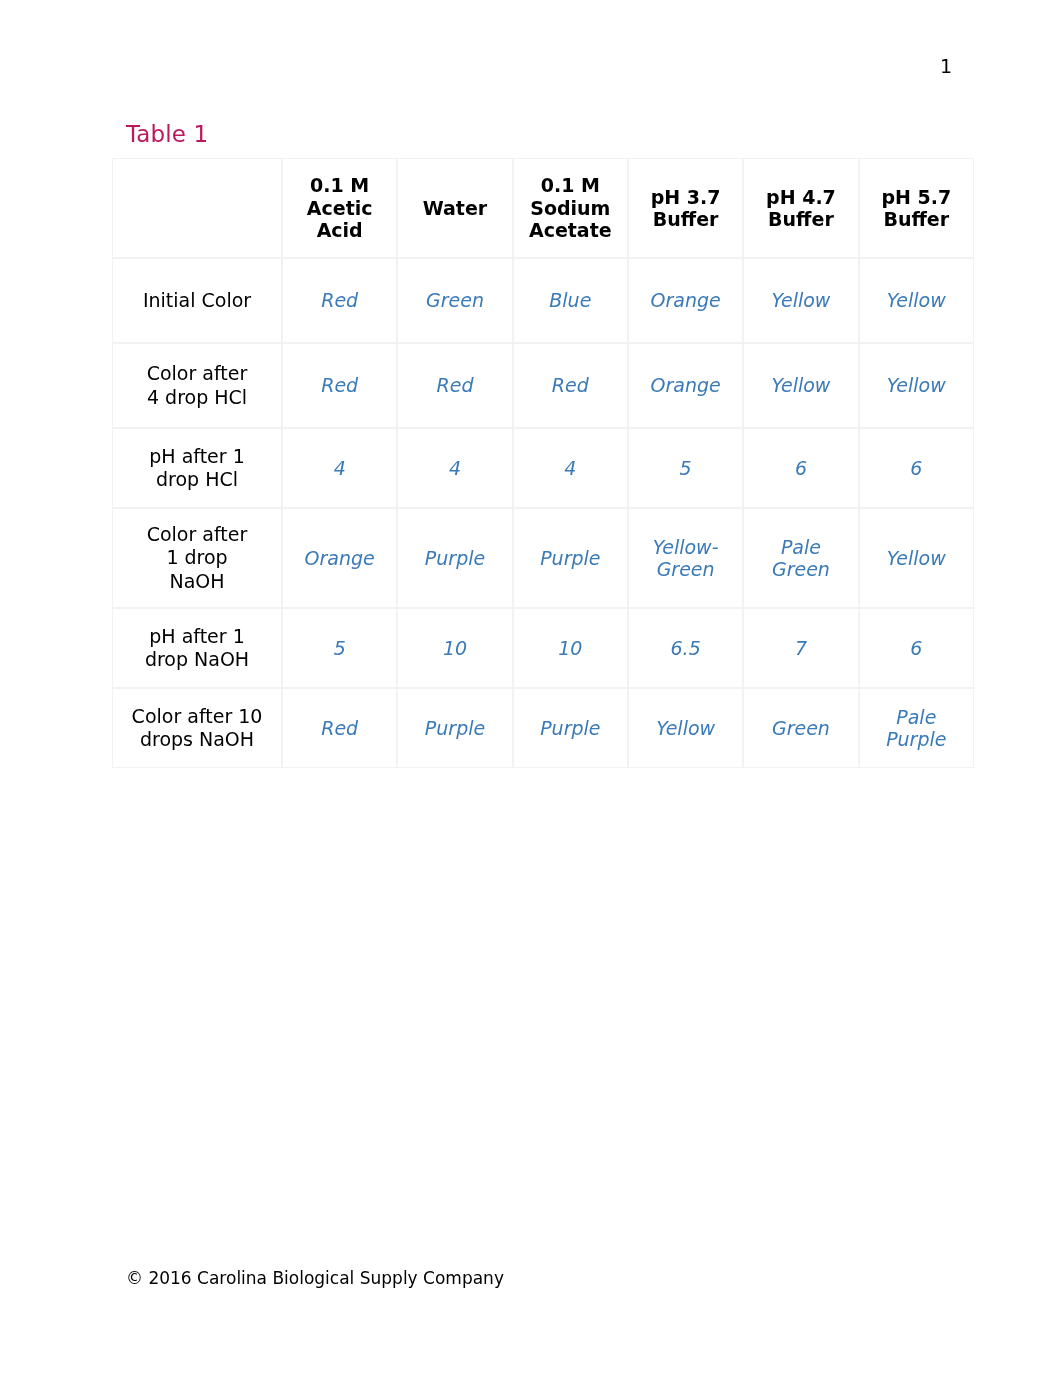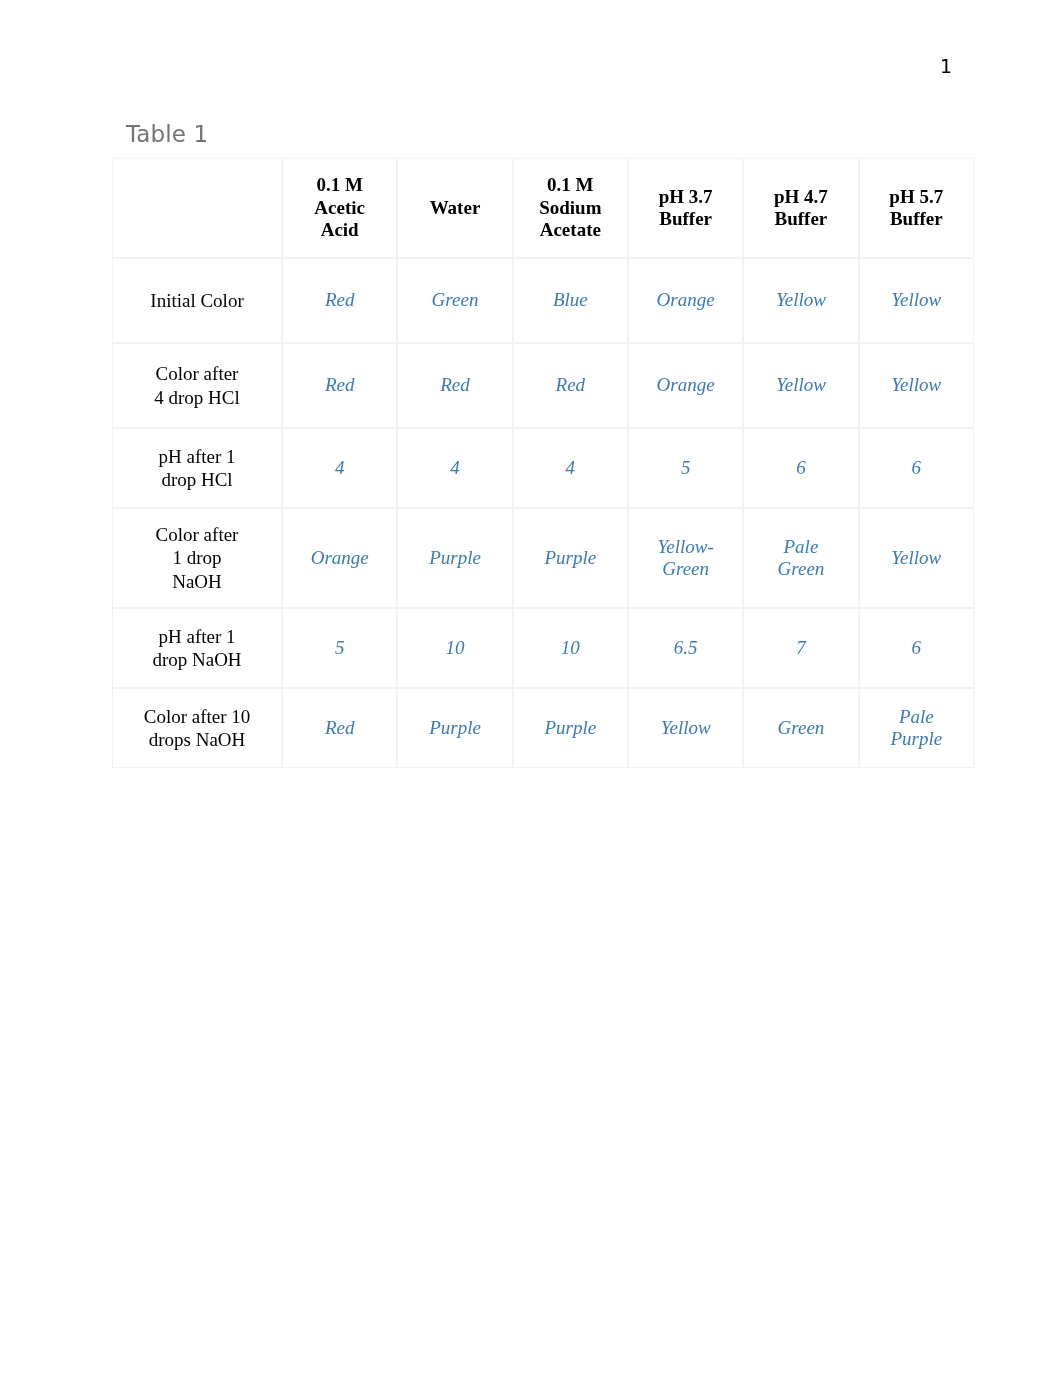--- a/index.html
+++ b/index.html
@@ -30,40 +30,39 @@
     color: #000000;
     line-height: 1;
   }
 
   
   .table-caption {
     position: absolute;
     top: 121px;
     left: 126px;
     font-size: 23px;
-    color: #737373;
+    color: #be185d;
     line-height: 1.2;
     letter-spacing: 0.1px;
   }
 
   
   .table-wrap {
     position: absolute;
     top: 158px;
     left: 112px;
     width: 862px;
   }
 
   table.data-table {
     border-collapse: separate;
     border-spacing: 0;
     width: 862px;
     table-layout: fixed;
     background: #a16207;
-    font-family: Liberation Serif, serif;
   }
 
   table.data-table col.col-label  { width: 170px; }
   table.data-table col.col-data   { width: 115.3px; }
 
   table.data-table th,
   table.data-table td {
     border: 1px solid #f2f2f2;
     background: #ffffff;
     vertical-align: middle;
@@ -203,14 +202,15 @@
             <td class="cell"><span>Purple</span></td>
             <td class="cell"><span>Purple</span></td>
             <td class="cell"><span>Yellow</span></td>
             <td class="cell"><span>Green</span></td>
             <td class="cell"><span>Pale</span><br><span>Purple</span></td>
           </tr>
         </tbody>
     </table>
   </div>
 
+  <div class="footer">© 2016 Carolina Biological Supply Company</div>
 
 </div>
 
 </body></html>

